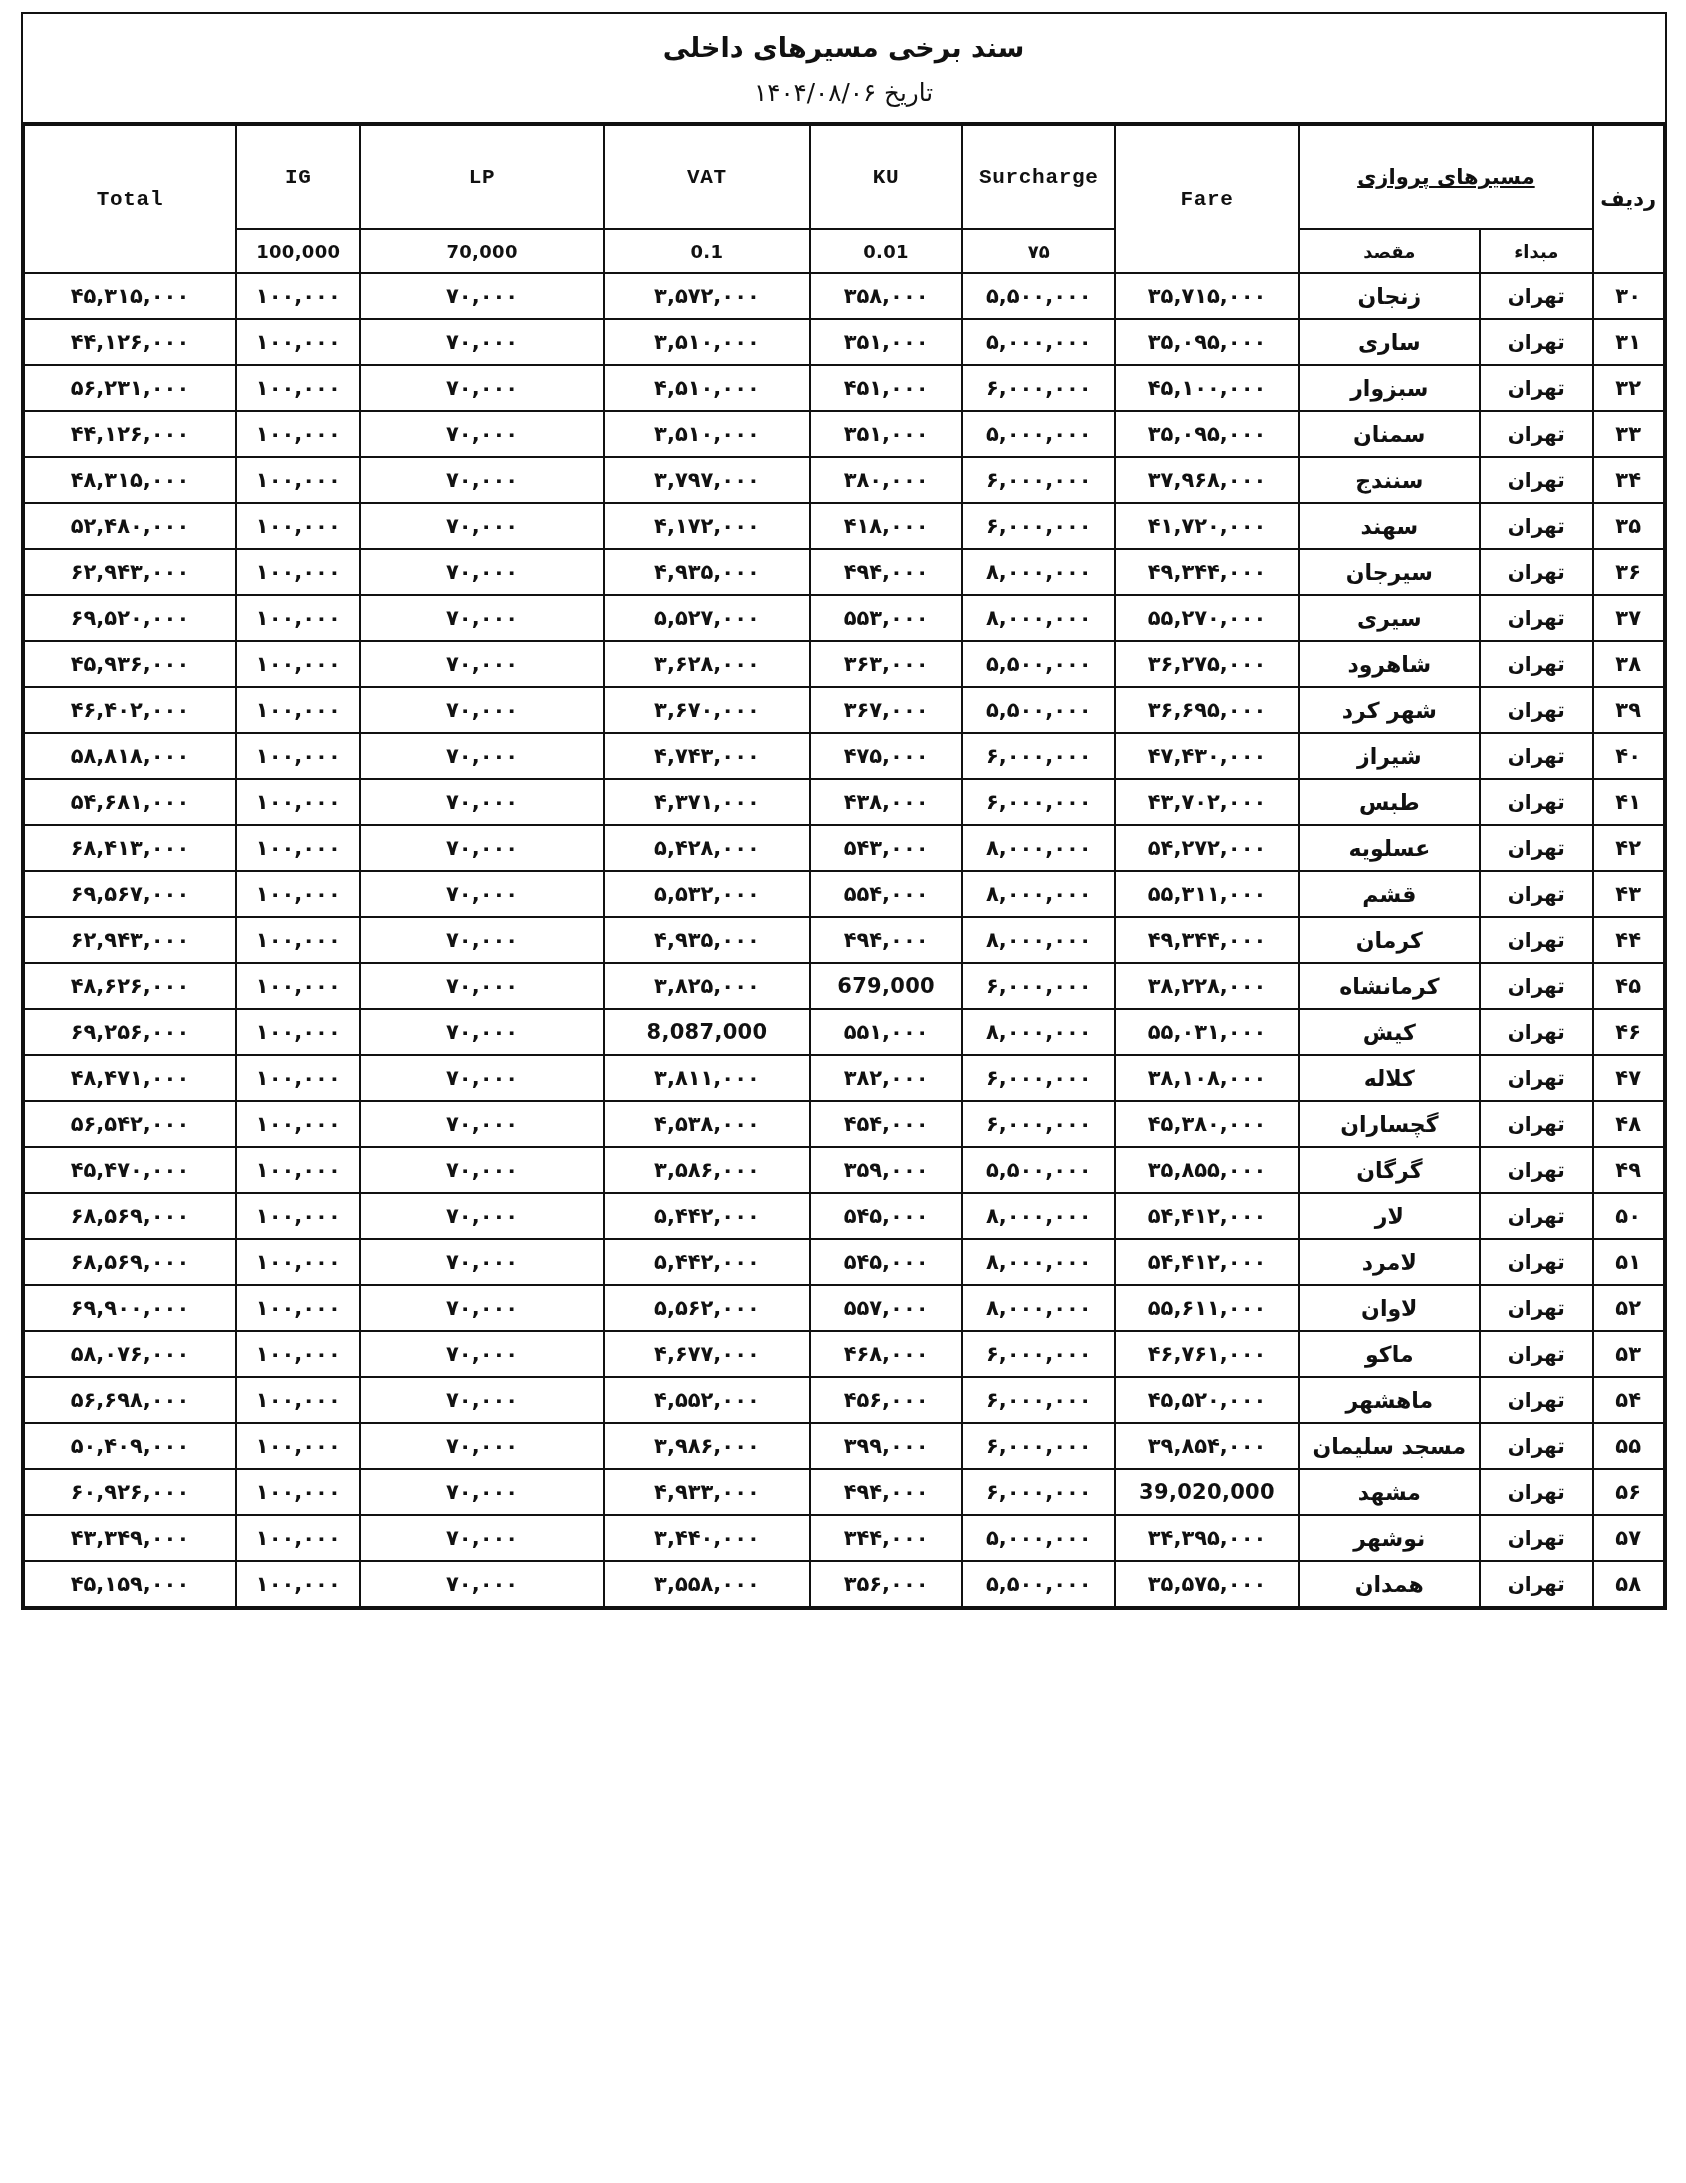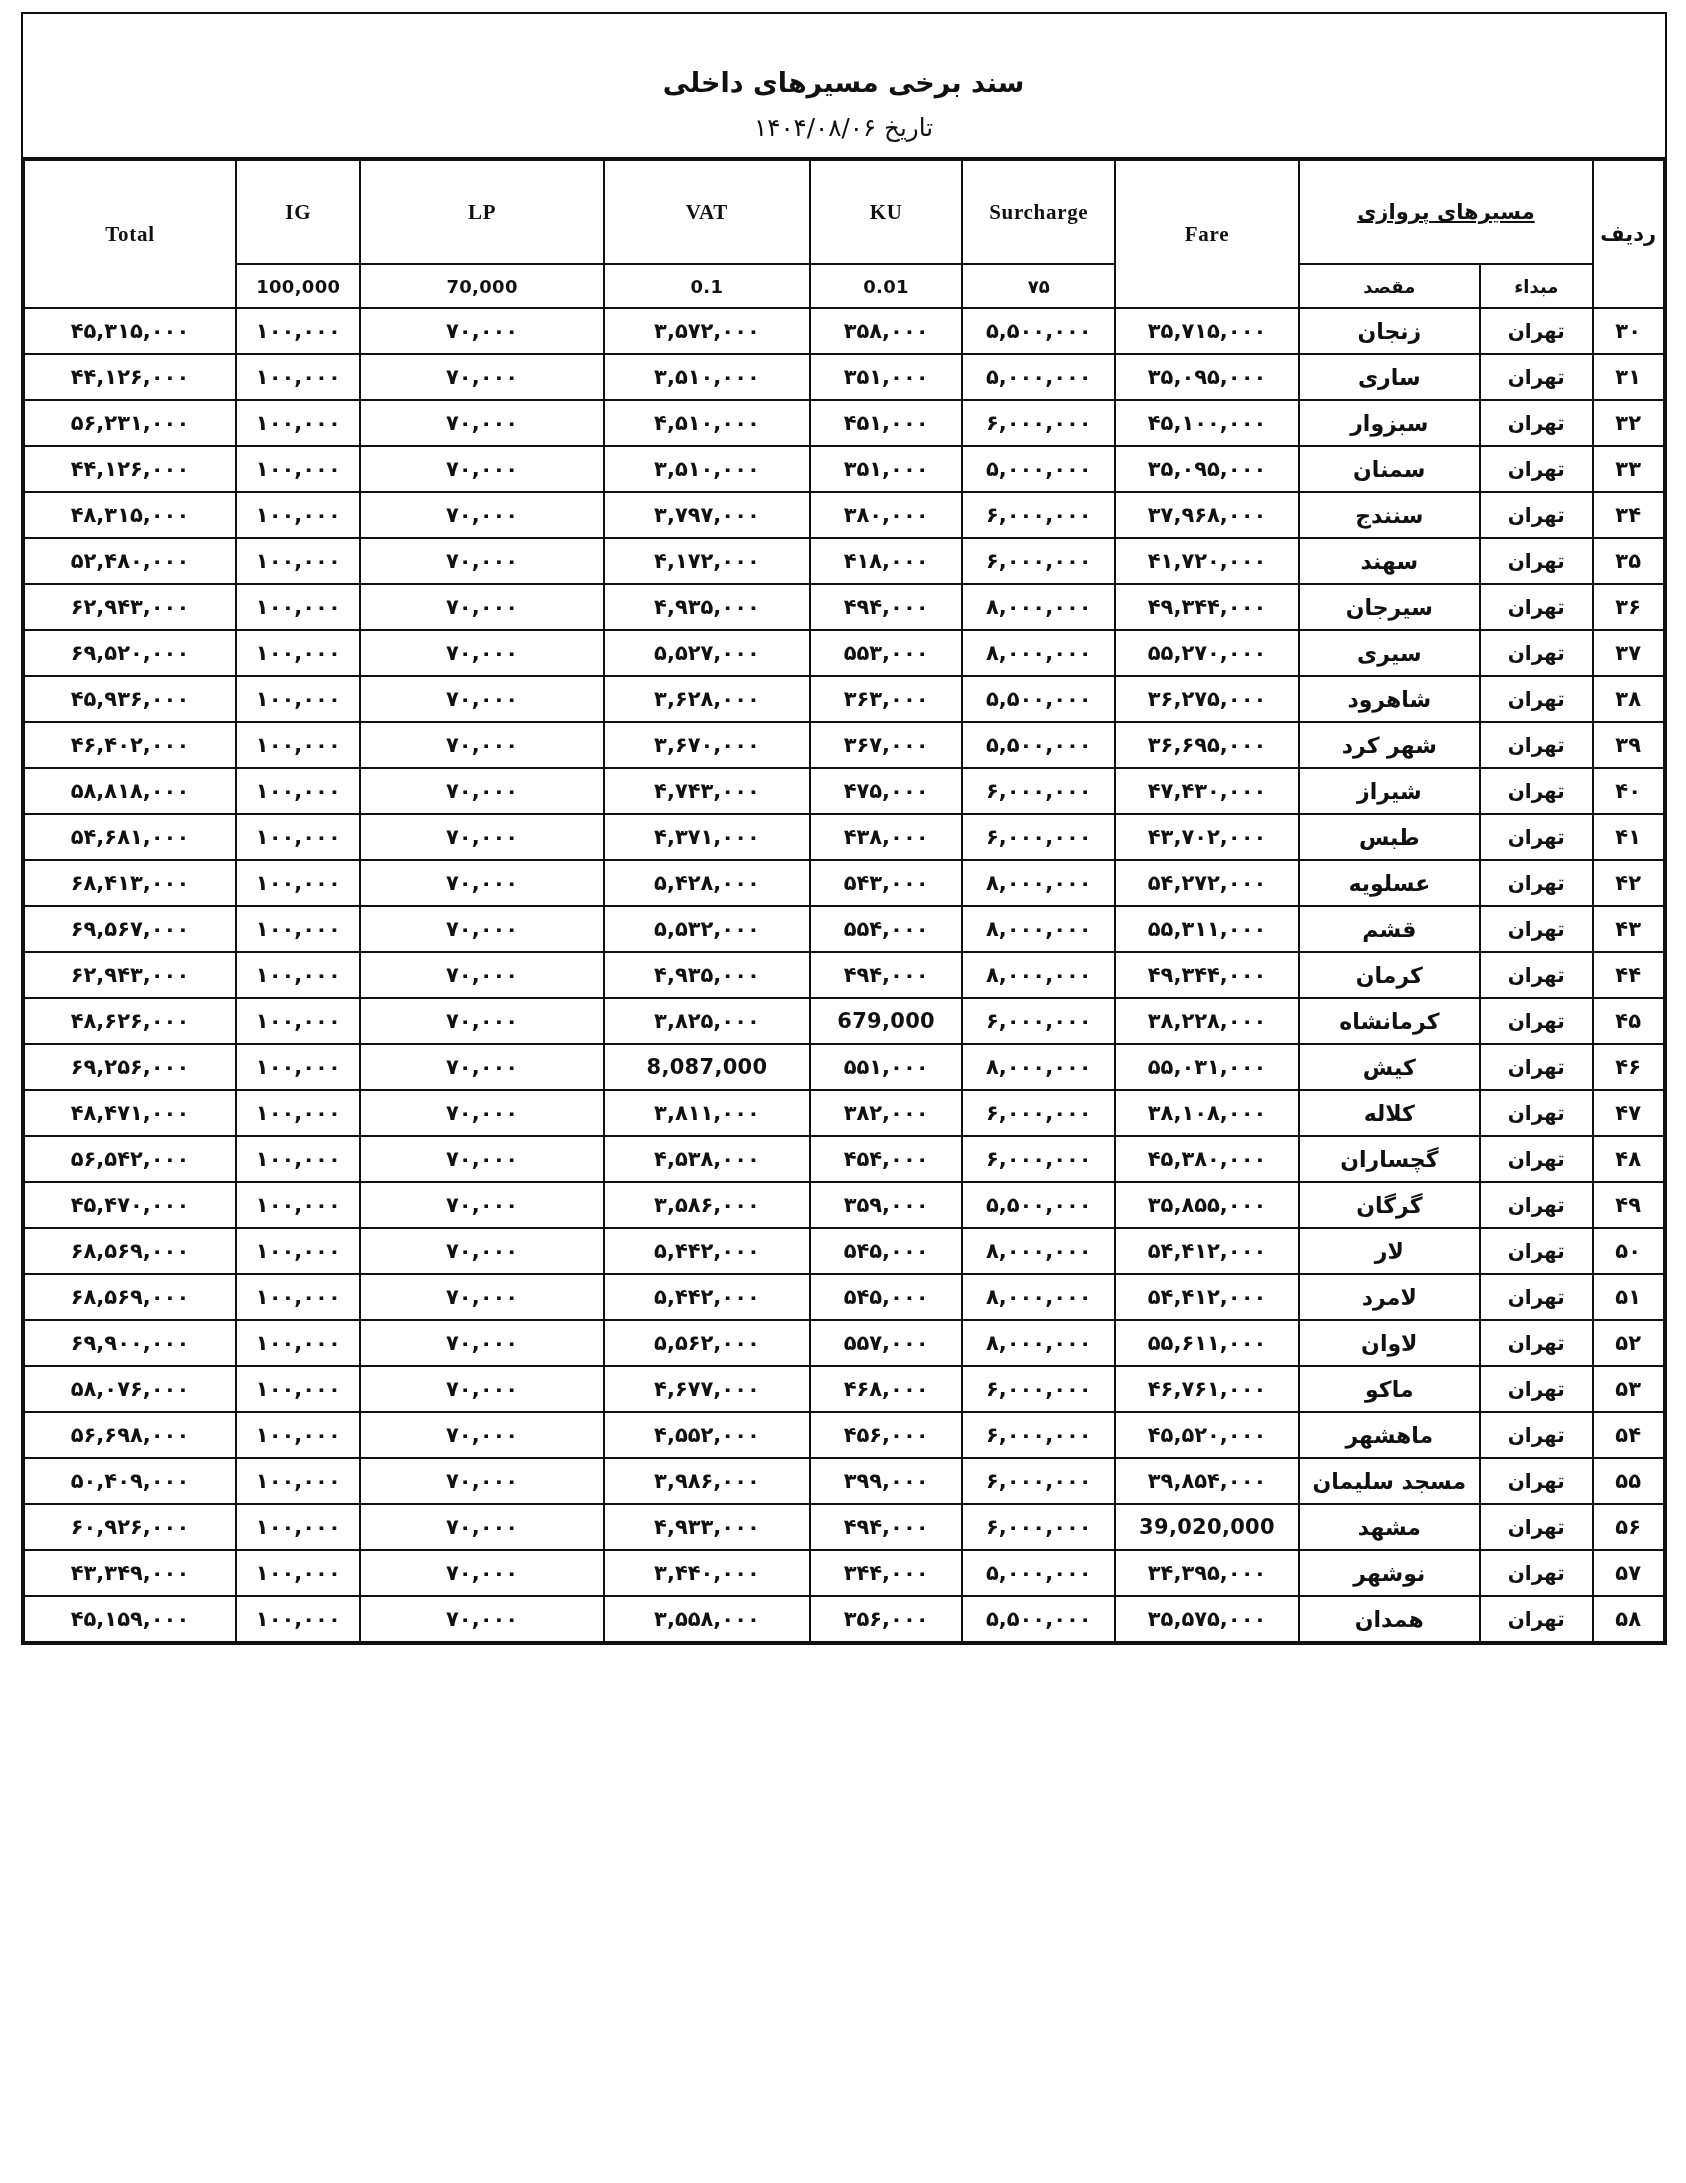--- a/index.html
+++ b/index.html
@@ -27,21 +27,20 @@
     border-bottom: 2.7px solid #111111;
     text-align: center;
     padding: 18px 0 15px 0;
   }
   .title-main {
     font-size: 27px;
     font-weight: bold;
     letter-spacing: 1.4px;
     margin-bottom: 15px;
     direction: rtl;
-    margin-top: 35px;
   }
   .title-date {
     font-size: 24.6px;
     font-weight: normal;
     letter-spacing: 0.7px;
     direction: rtl;
   }
   
   table.sheet {
     border-collapse: collapse;
@@ -73,21 +72,21 @@
   .hdr-row1 th {
     height: 102px;
     font-size: 21px;
   }
   .hdr-group-label {
     font-size: 22px;
     letter-spacing: 2px;
     text-decoration: underline;
   }
   .hdr-lat {
-    font-family: Liberation Serif, serif;
+    font-family: Liberation Mono, monospace;
     font-size: 20.5px;
     letter-spacing: 0.7px;
     margin-left: 12px;
   }
   .hdr-row2 th {
     height: 42px;
     font-size: 18px;
   }
   .hdr-rate {
     font-size: 18.4px;

